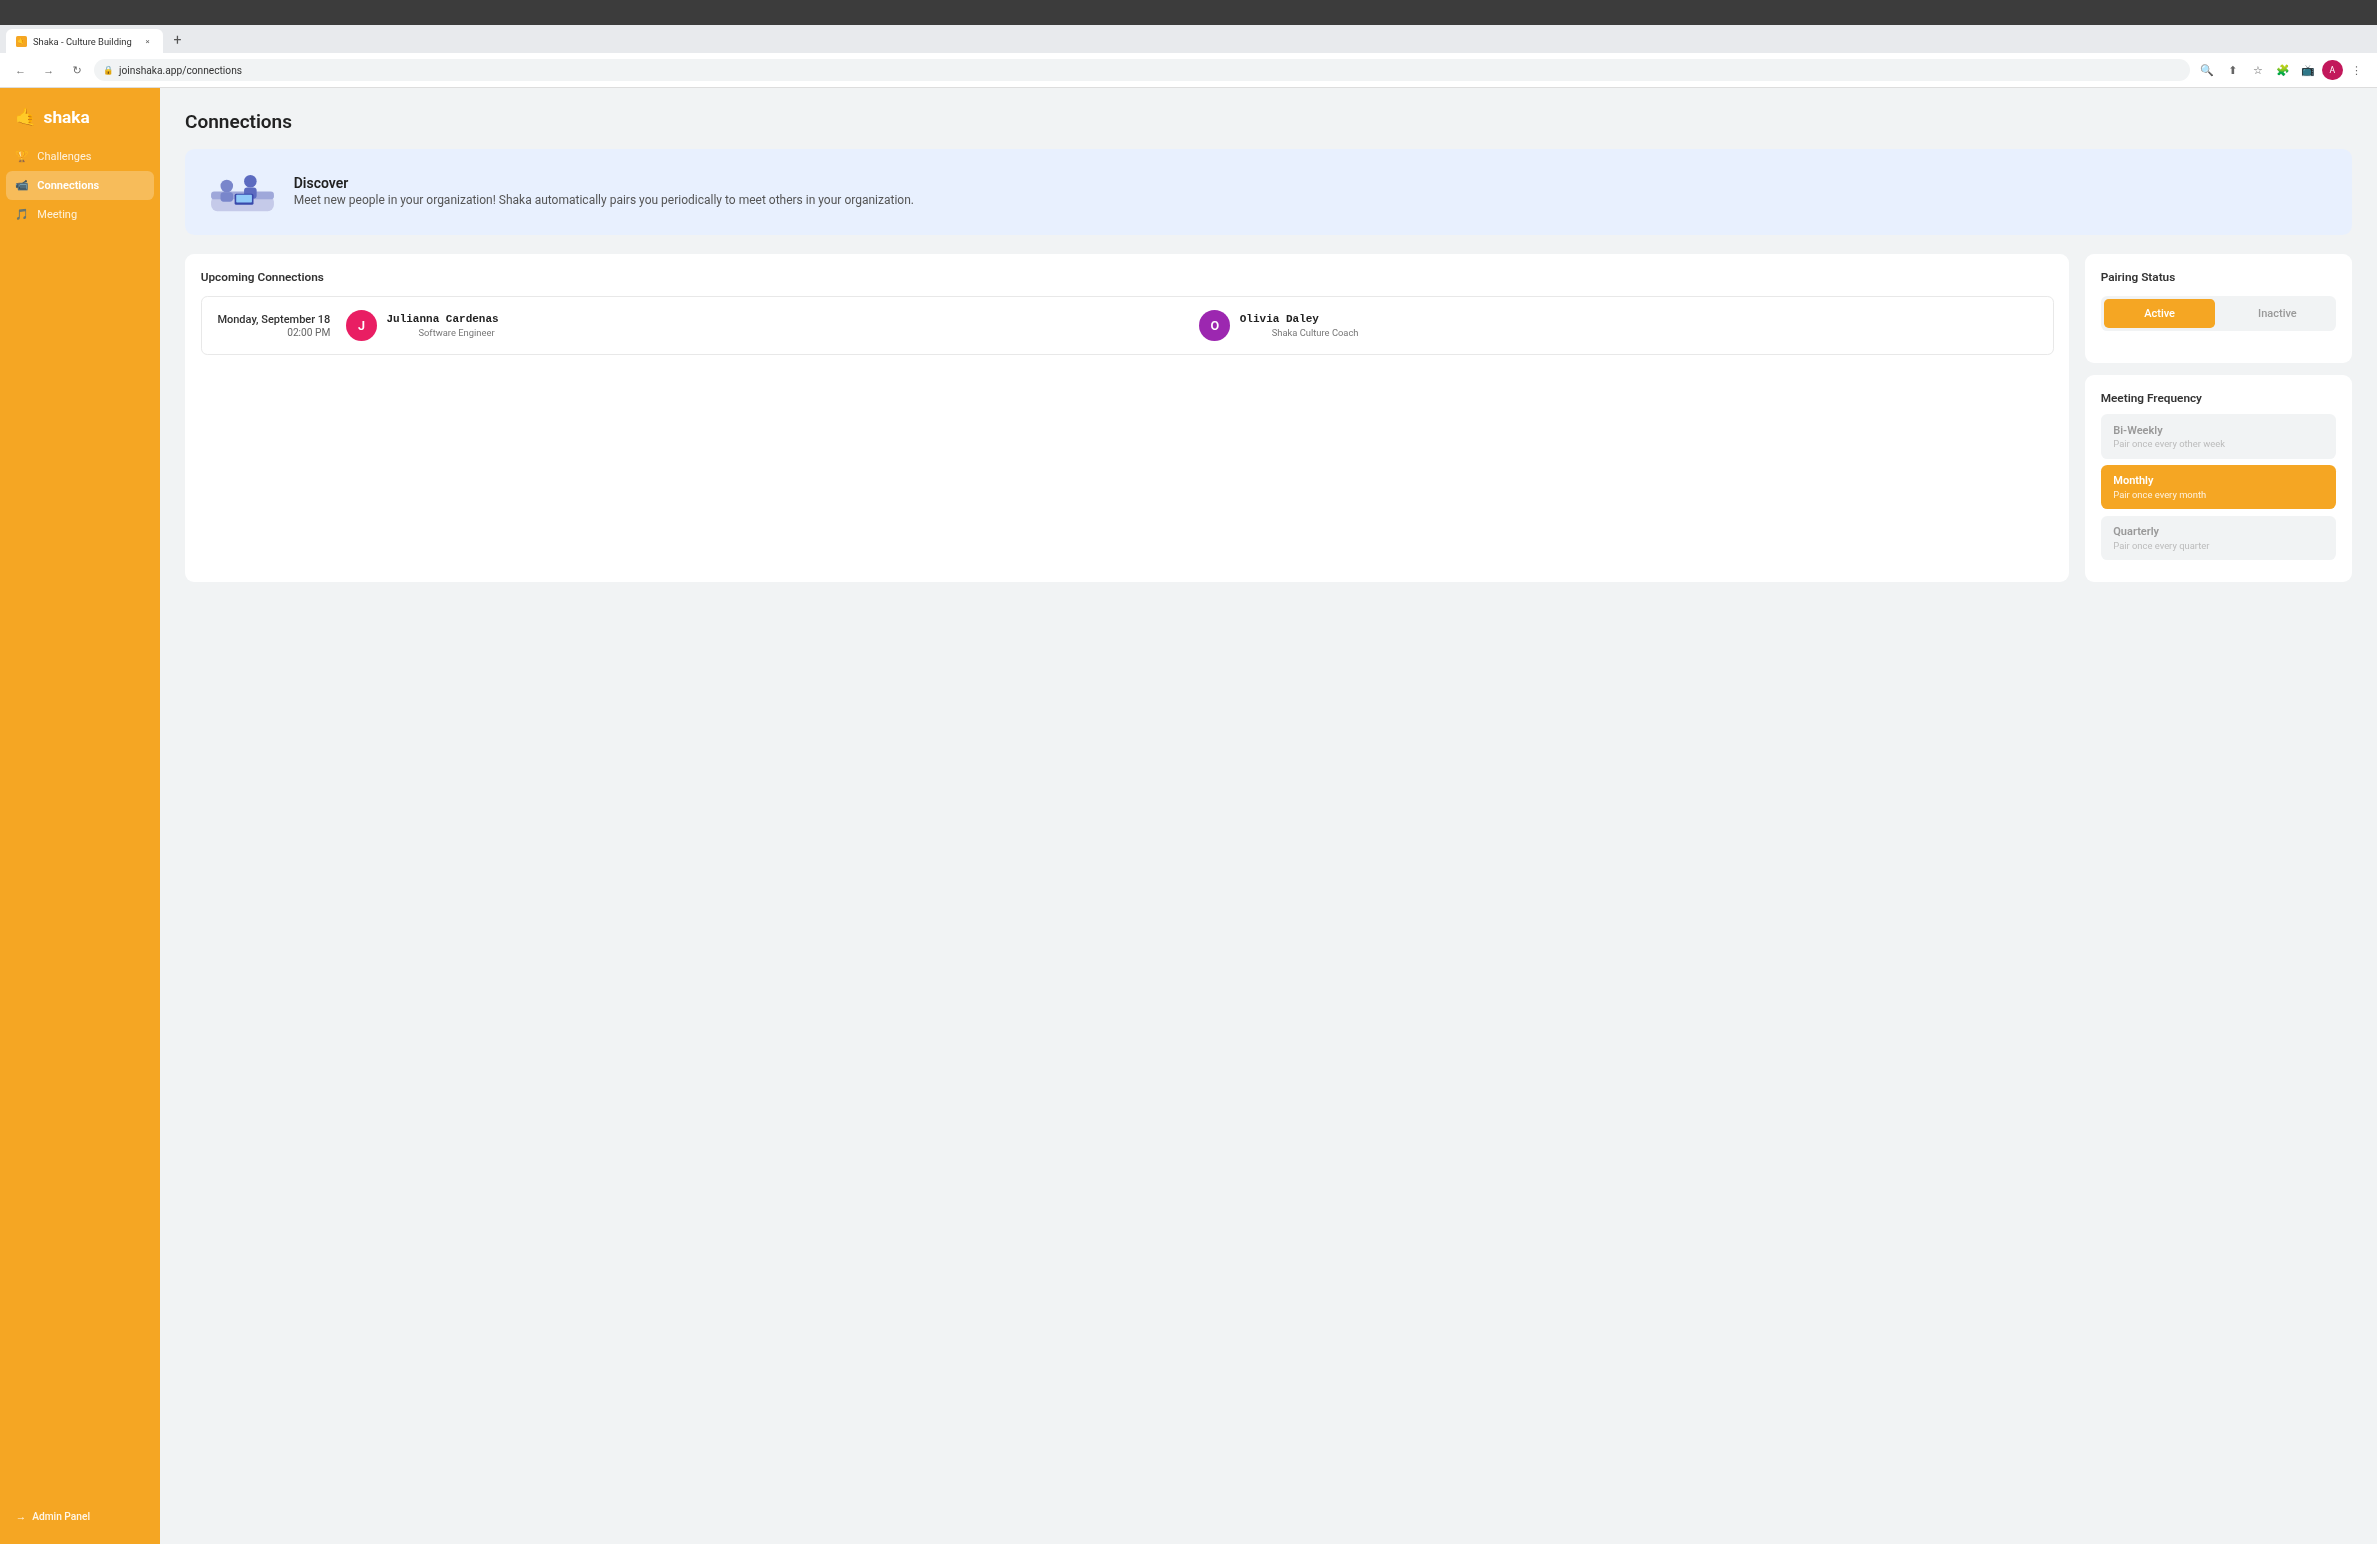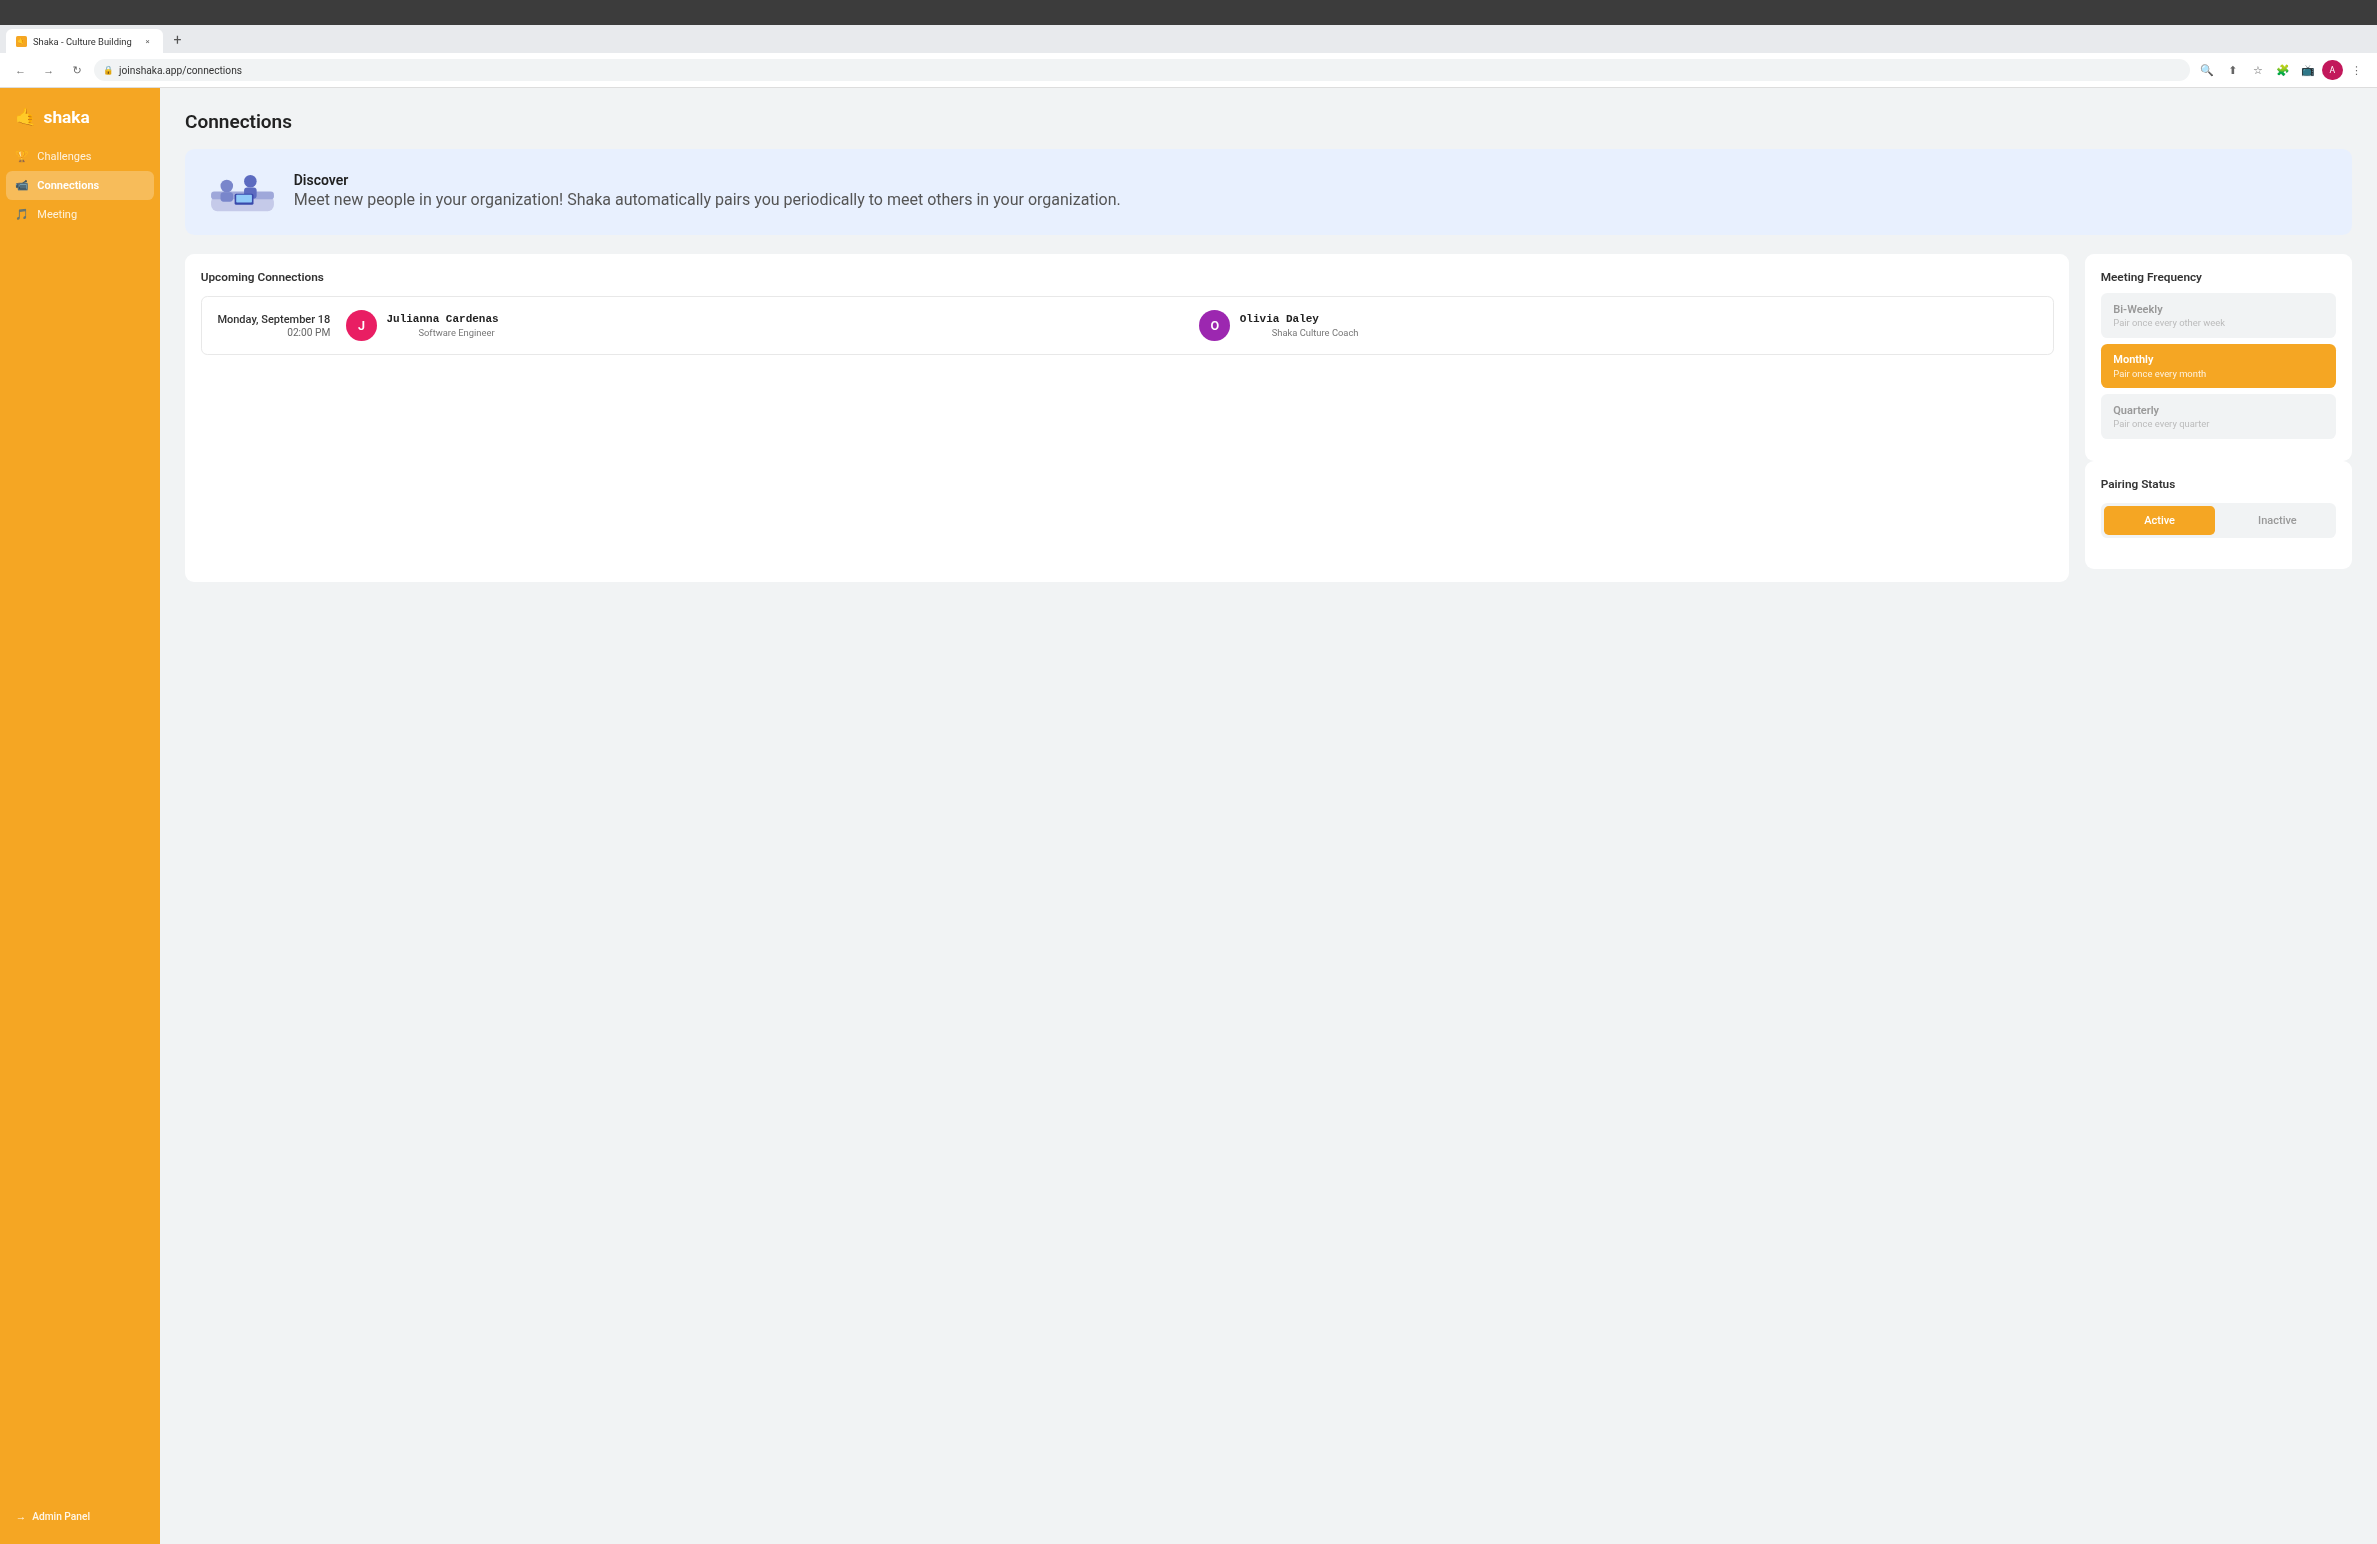--- a/index.html
+++ b/index.html
@@ -173,21 +173,21 @@
       height: 55px;
       flex-shrink: 0;
     }
     .discover-text h2 {
       font-size: 14px;
       font-weight: 600;
       color: #222;
       margin-bottom: 0;
     }
     .discover-text p {
-      font-size: 16px;
+      font-size: 12px;
       color: #555;
       line-height: 1.5;
     }
 
     
     .content-grid {
       display: grid;
       grid-template-columns: 1fr 267px;
       gap: 15.7px;
     }
@@ -401,45 +401,45 @@
             <div class="person-info">
               <div class="name">Olivia Daley</div>
               <div class="role">Shaka Culture Coach</div>
             </div>
           </div>
         </div>
       </div>
 
       <div>
 
-        <div class="card">
-          <div class="frequency-title">Meeting Frequency</div>
-
-          <div class="frequency-option">
-            <div class="freq-name">Bi-Weekly</div>
-            <div class="freq-desc">Pair once every other week</div>
-          </div>
-
-          <div class="frequency-option selected">
-            <div class="freq-name">Monthly</div>
-            <div class="freq-desc">Pair once every month</div>
-          </div>
-
-          <div class="frequency-option">
-            <div class="freq-name">Quarterly</div>
-            <div class="freq-desc">Pair once every quarter</div>
-          </div>
-        </div>
-
         <div class="card" style="margin-bottom: 12.6px;">
           <div class="card-title">Pairing Status</div>
           <div class="pairing-status-buttons">
             <div class="status-btn active-btn">Active</div>
             <div class="status-btn inactive-btn">Inactive</div>
           </div>
         </div>
 
+        <div class="card">
+          <div class="frequency-title">Meeting Frequency</div>
+
+          <div class="frequency-option">
+            <div class="freq-name">Bi-Weekly</div>
+            <div class="freq-desc">Pair once every other week</div>
+          </div>
+
+          <div class="frequency-option selected">
+            <div class="freq-name">Monthly</div>
+            <div class="freq-desc">Pair once every month</div>
+          </div>
+
+          <div class="frequency-option">
+            <div class="freq-name">Quarterly</div>
+            <div class="freq-desc">Pair once every quarter</div>
+          </div>
+        </div>
+
       </div>
     </div>
 
   </div>
 </div>
 
 
 </body></html>

